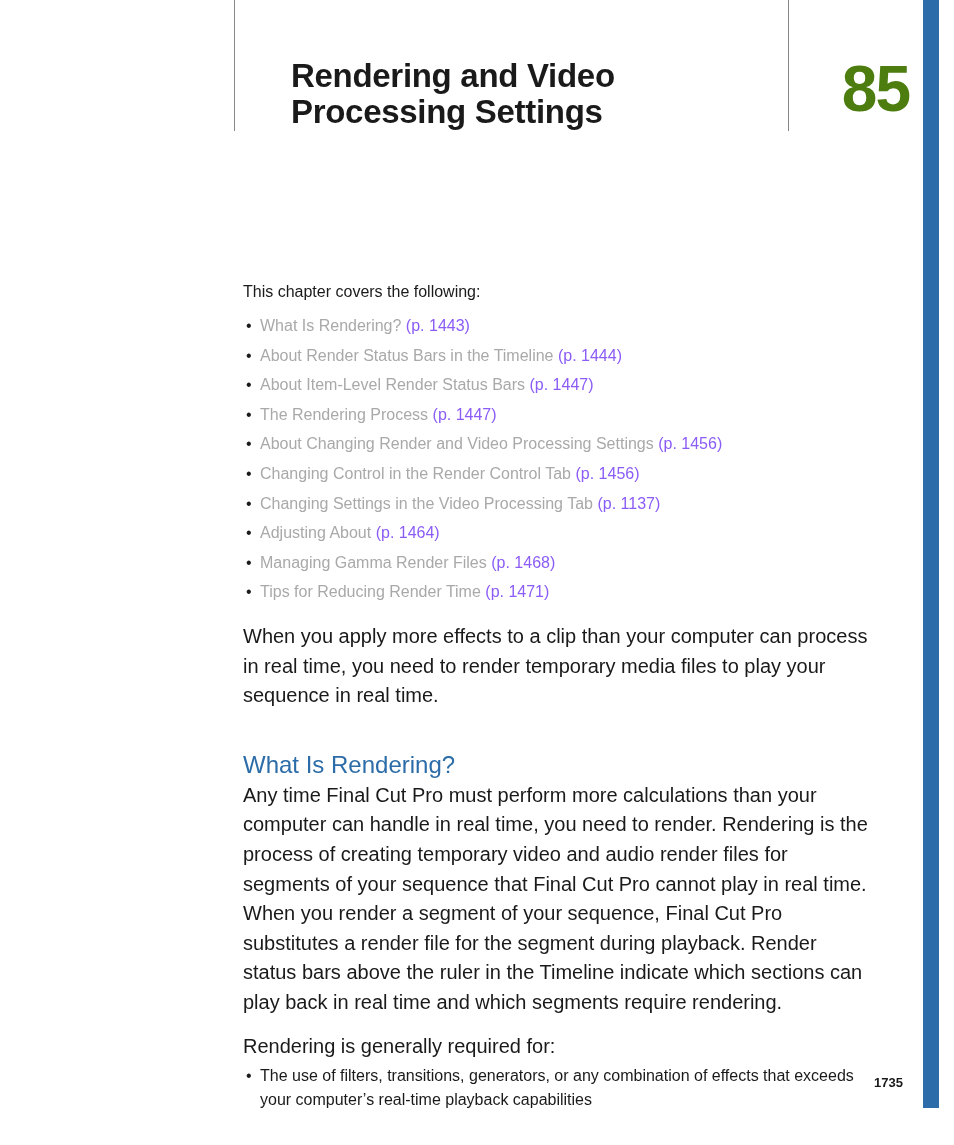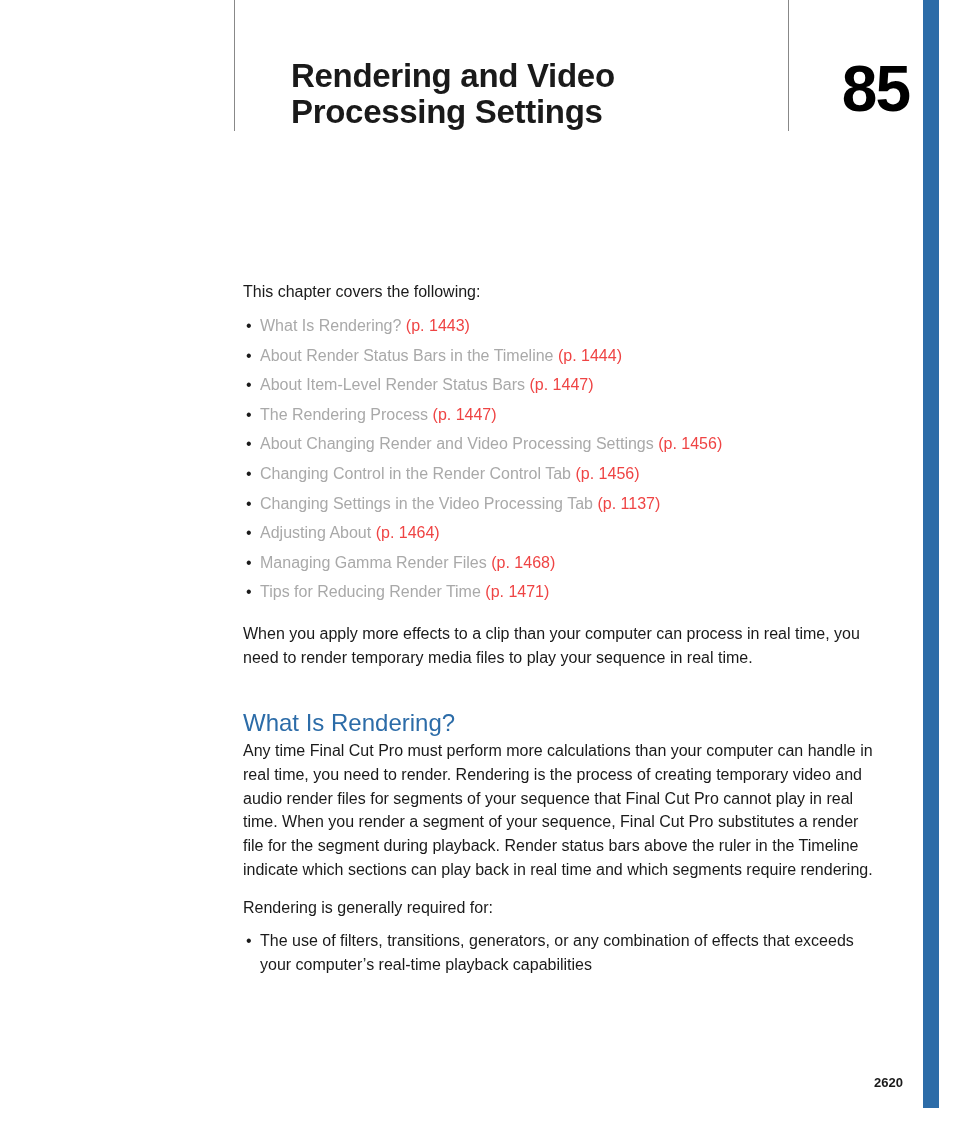--- a/index.html
+++ b/index.html
@@ -47,21 +47,21 @@
       line-height: 1.1;
       letter-spacing: -0.3px;
       margin-left: 48px;
     }
     .chapter-number {
       position: absolute;
       top: 52px;
       right: 45px;
       font-size: 64px;
       font-weight: 700;
-      color: #000000;
+      color: #4d7c0f;
       letter-spacing: -2px;
     }
     .content {
       position: absolute;
       top: 283px;
       left: 243px;
       width: 632px;
     }
     .intro-line {
       font-size: 16px;
@@ -80,38 +80,38 @@
     .toc li::before {
       content: "•";
       position: absolute;
       left: 0;
       top: 0;
     }
     .link {
       color: #a9a9a9;
     }
     .pageref {
-      color: #ef4444;
+      color: #8b5cf6;
     }
     .para {
-      font-size: 16px;
+      font-size: 20px;
       line-height: 1.48;
       margin-top: 15px;
     }
     .section-heading {
       font-size: 24px;
       color: #2c6ca8;
       font-weight: 400;
       margin-top: 40px;
       margin-bottom: 2px;
     }
     .body-list {
       list-style: none;
       padding-left: 3px;
-      margin-top: 9px;
+      margin-top: 2px;
     }
     .body-list li {
       font-size: 16px;
       line-height: 1.48;
       position: relative;
       padding-left: 14px;
     }
     .body-list li::before {
       content: "•";
       position: absolute;
@@ -161,13 +161,13 @@
 
   <h2 class="section-heading">What Is Rendering?</h2>
   <p class="para" style="margin-top:0">Any time Final Cut Pro must perform more calculations than your computer can handle in real time, you need to render. Rendering is the process of creating temporary video and audio render files for segments of your sequence that Final Cut Pro cannot play in real time. When you render a segment of your sequence, Final Cut Pro substitutes a render file for the segment during playback. Render status bars above the ruler in the Timeline indicate which sections can play back in real time and which segments require rendering.</p>
   <p class="para">Rendering is generally required for:</p>
 
   <ul class="body-list">
     <li>The use of filters, transitions, generators, or any combination of effects that exceeds your computer’s real-time playback capabilities</li>
   </ul>
 </div>
 
-<div class="page-number">2620</div>
+<div class="page-number">1735</div>
 
 </body></html>

